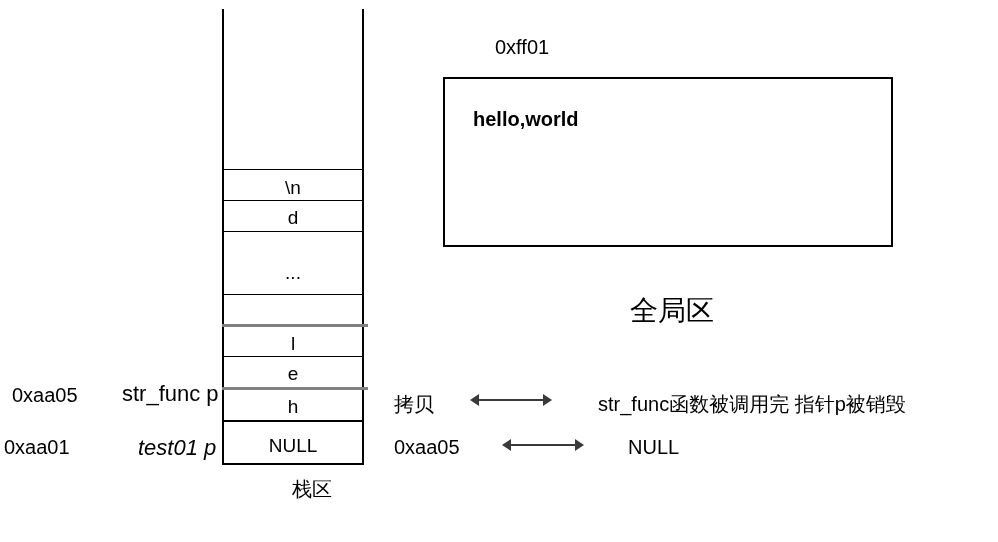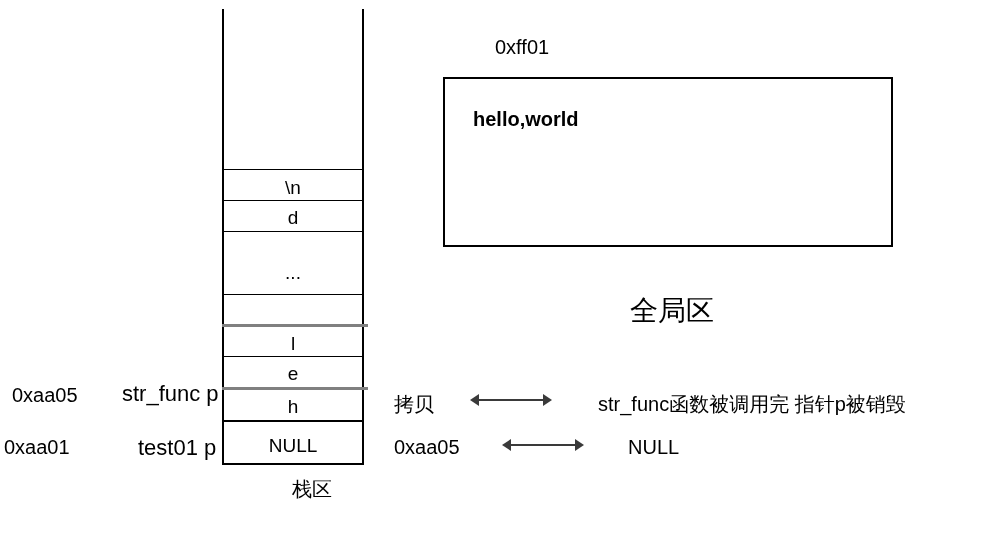--- a/index.html
+++ b/index.html
@@ -103,21 +103,21 @@
     line-height: 22px;
   }
   .frame-name {
     font-size: 22px;
     line-height: 22px;
     margin-left: 22px;
   }
   #addr-strfunc { left: 12px;  top: 384px; }
   #name-strfunc { left: 100px; top: 383px; }
   #addr-test01  { left: 4px;  top: 436px; }
-  #name-test01  { left: 116px; top: 437px; }
+  #name-test01  { left: 116px; top: 437px; font-style: italic; }
 
   
   .note {
     font-size: 20px;
     line-height: 22px;
     white-space: nowrap;
   }
   #note-copy     { left: 394px; top: 393px; }
   #note-destroy  { left: 566px; top: 393px; margin-left: 32px; }
   #note-aa05     { left: 394px; top: 436px; }

